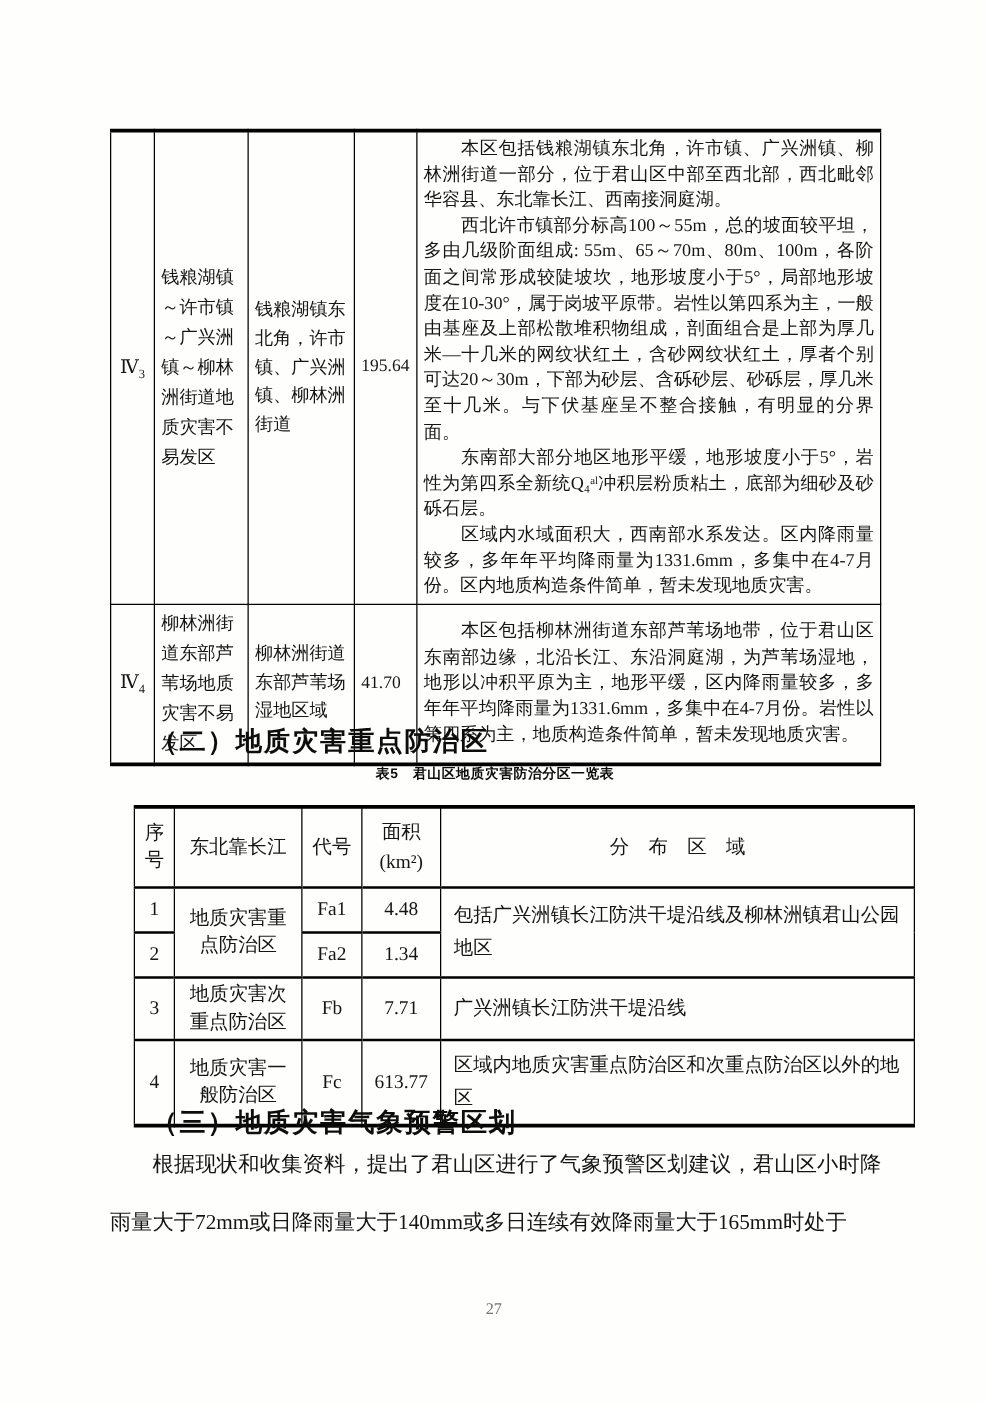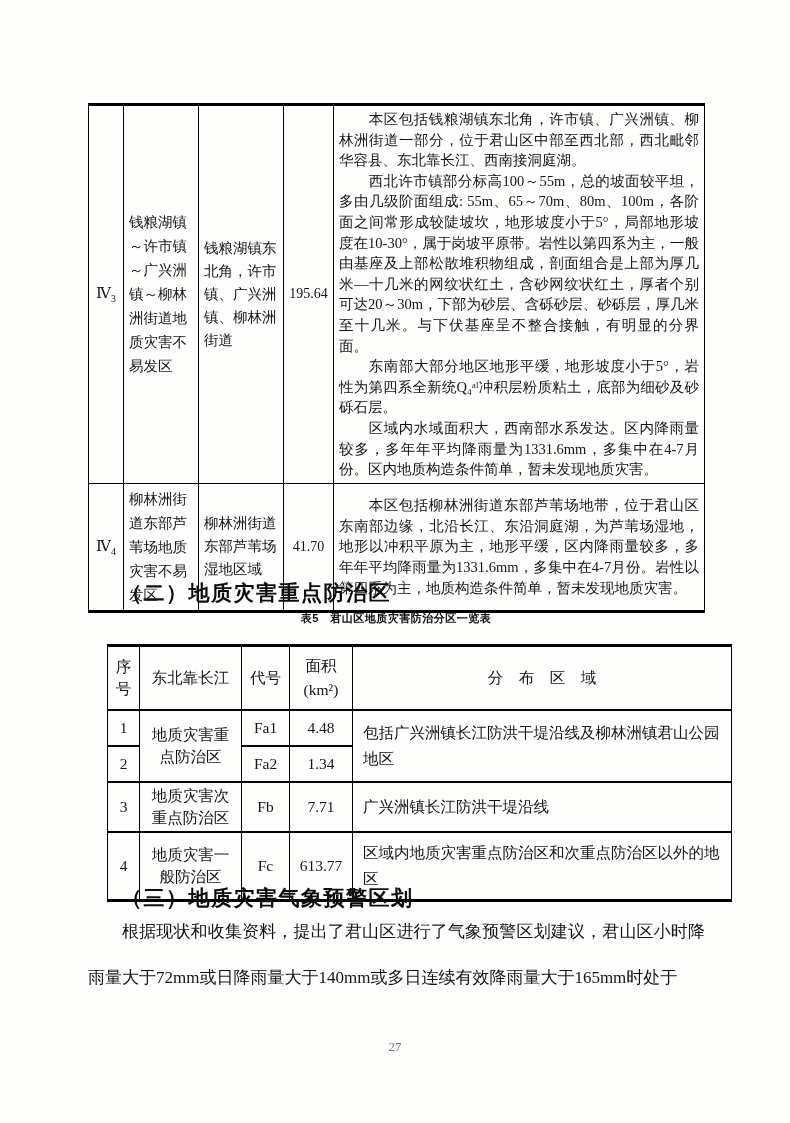--- a/index.html
+++ b/index.html
@@ -46,21 +46,20 @@
     text-align: left;
     line-height: 24px;
     padding: 2px 5px 2px 7px;
   }
   td.c-dist {
     text-align: left;
     line-height: 23px;
     padding: 2px 5px 2px 7px;
   }
   td.c-area {
-    text-align: center;
     font-size: 14px;
     padding: 0 2px;
     letter-spacing: 0;
   }
   td.c-desc {
     vertical-align: middle;
     padding: 3px 7px;
   }
   td.c-desc p {
     margin: 0;

